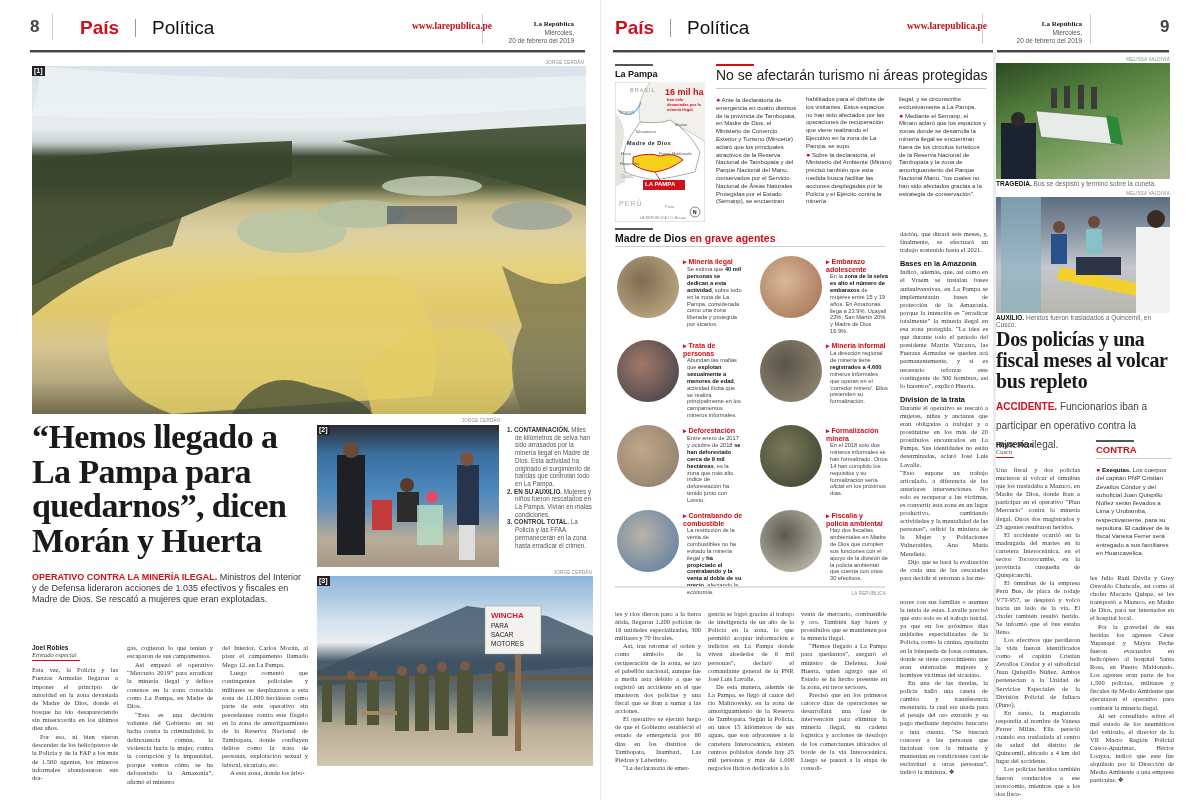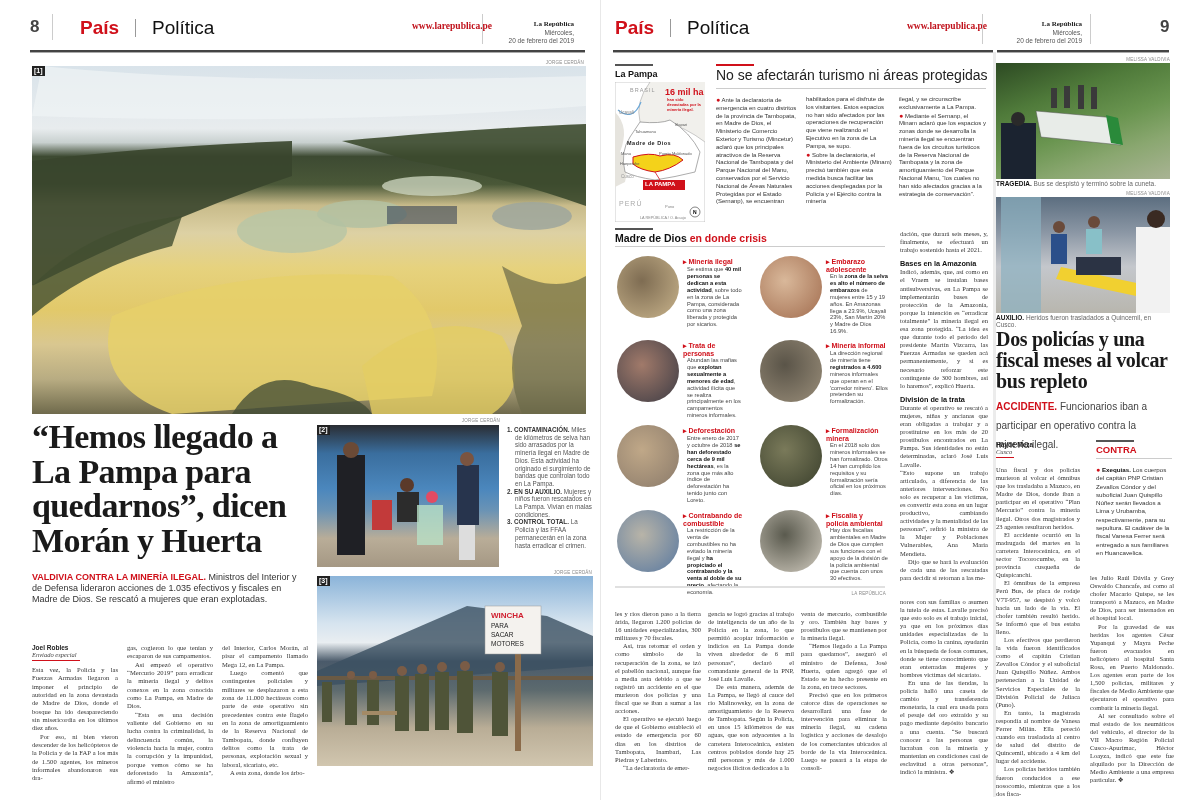--- a/index.html
+++ b/index.html
@@ -68,21 +68,21 @@
     <path d="M330 300 Q400 240 470 270 Q500 320 460 348 L340 348Z" fill="#e4cd63" opacity=".8"></path>
     <path d="M200 348 Q230 300 280 320 Q330 330 340 348Z" fill="#3f4a34" opacity=".75"></path>
     <path d="M470 200 Q520 230 554 210 L554 348 L490 348 Q470 300 490 260Z" fill="#6b6a48" opacity=".7"></path>
     <path d="M10 0 Q200 20 554 10 L554 40 Q300 60 0 50Z" fill="#f0f3f5" opacity=".7"></path>
   </svg>
   <span class="abs tag" style="left:0;top:0">[1]</span>
 </div>
 
 <div class="abs" style="left:32px;top:420px;width:275px;font-family:'Liberation Serif',serif;font-weight:bold;font-size:34px;line-height:34.5px;color:#1a1a1a;letter-spacing:-0.6px">“Hemos llegado a La Pampa para quedarnos”, dicen Morán y Huerta</div>
 <div class="abs sans" style="left:32px;top:572px;width:275px;font-size:9px;line-height:11px;color:#333">
-  <b class="red">VALDIVIA CONTRA LA MINERÍA ILEGAL.</b>
+  <b class="red">OPERATIVO CONTRA LA MINERÍA ILEGAL.</b>
   <span>Ministros del Interior y de Defensa lideraron acciones de 1.035 efectivos y fiscales en Madre de Dios. Se rescató a mujeres que eran explotadas.</span>
 </div>
 
 <div class="abs" style="left:32px;top:644px;width:85px">
   <div class="sans" style="font-size:6.5px;font-weight:bold;color:#222">Joel Robles</div>
   <div style="font-size:6.5px;font-style:italic;color:#444;padding-bottom:2px;border-bottom:1.5px solid #d0101a;width:48px">Enviado especial</div>
 </div>
 <div class="abs body" style="left:32px;top:666px;width:86px">
   <p class="ni">Esta vez, la Policía y las Fuerzas Armadas llegaron a imponer el principio de autoridad en la zona devastada de Madre de Dios, donde el bosque ha ido desapareciendo sin misericordia en los últimos diez años.</p>
   <p>Por eso, ni bien vieron descender de los helicópteros de la Policía y de la FAP a los más de 1.500 agentes, los mineros informales abandonaron sus dra-</p>
@@ -209,21 +209,21 @@
 
 <div class="abs shortbar r" style="left:716px;top:64px"></div>
 <div class="abs sans" style="left:716px;top:67px;font-size:14px;color:#222">No se afectarán turismo ni áreas protegidas</div>
 <div class="abs" style="left:716px;top:88px;width:270px;height:1px;background:#ccc"></div>
 <div class="abs sbody" style="left:716px;top:96px;width:82px"><span class="bullet">●</span> <span>Ante la declaratoria de emergencia en cuatro distritos de la provincia de Tambopata, en Madre de Dios, el Ministerio de Comercio Exterior y Turismo (Mincetur) aclaró que los principales atractivos de la Reserva Nacional de Tambopata y del Parque Nacional del Manu, conservados por el Servicio Nacional de Áreas Naturales Protegidas por el Estado (Sernanp), se encuentran</span></div>
 <div class="abs sbody" style="left:806px;top:96px;width:86px"><span>habilitados para el disfrute de los visitantes. Estos espacios no han sido afectados por las operaciones de recuperación que viene realizando el Ejecutivo en la zona de La Pampa, se supo.</span><br><span class="bullet">●</span> <span>Sobre la declaratoria, el Ministerio del Ambiente (Minam) precisó también que esta medida busca facilitar las acciones desplegadas por la Policía y el Ejército contra la minería</span></div>
 <div class="abs sbody" style="left:899px;top:96px;width:88px"><span>ilegal, y se circunscribe exclusivamente a La Pampa.</span><br><span class="bullet">●</span> <span>Mediante el Sernanp, el Minam aclaró que los espacios y zonas donde se desarrolla la minería ilegal se encuentran fuera de los circuitos turísticos de la Reserva Nacional de Tambopata y la zona de amortiguamiento del Parque Nacional Manu, “los cuales no han sido afectados gracias a la estrategia de conservación”.</span></div>
 
 <div class="abs shortbar" style="left:615px;top:228px"></div>
 <div class="abs sans" style="left:615px;top:232px;font-size:10.5px;font-weight:bold;color:#111">
-  <span>Madre de Dios</span> <span class="red">en donde crisis</span>
+  <span>Madre de Dios</span> <span class="red">en grave agentes</span>
 </div>
 <div class="abs" style="left:615px;top:246px;width:270px;height:1px;background:#ccc"></div>
 
 <div id="crisis-grid">
     <div class="abs circle" style="left: 617px; top: 256px; width: 62px; height: 62px; background: radial-gradient(circle at 40% 40%, rgb(126, 108, 82), rgb(201, 180, 140));"></div>
     <div class="abs ic-title" style="left: 683px; top: 258px; width: 60px;">▸ Minería ilegal</div>
     <div class="abs ic-text" style="left: 687px; top: 266px; width: 55px;"><span>Se estima que </span><b>40 mil personas se dedican a esta actividad</b><span>, sobre todo en la zona de La Pampa, considerada como una zona liberada y protegida por sicarios.</span></div>
     <div class="abs circle" style="left: 760px; top: 256px; width: 62px; height: 62px; background: radial-gradient(circle at 40% 40%, rgb(217, 184, 154), rgb(161, 108, 78));"></div>
     <div class="abs ic-title" style="left: 826px; top: 258px; width: 60px;">▸ Embarazo adolescente</div>
     <div class="abs ic-text" style="left: 830px; top: 273px; width: 58px;"><span>En la </span><b>zona de la selva es alto el número de embarazos</b><span> de mujeres entre 15 y 19 años. En Amazonas llega a 23.9%, Ucayali 23%, San Martín 20% y Madre de Dios 16.9%.</span></div>

